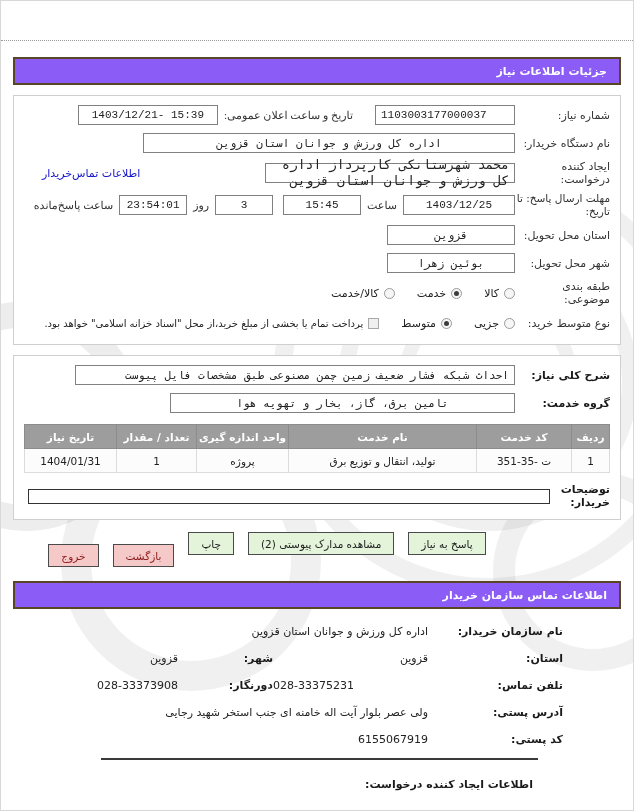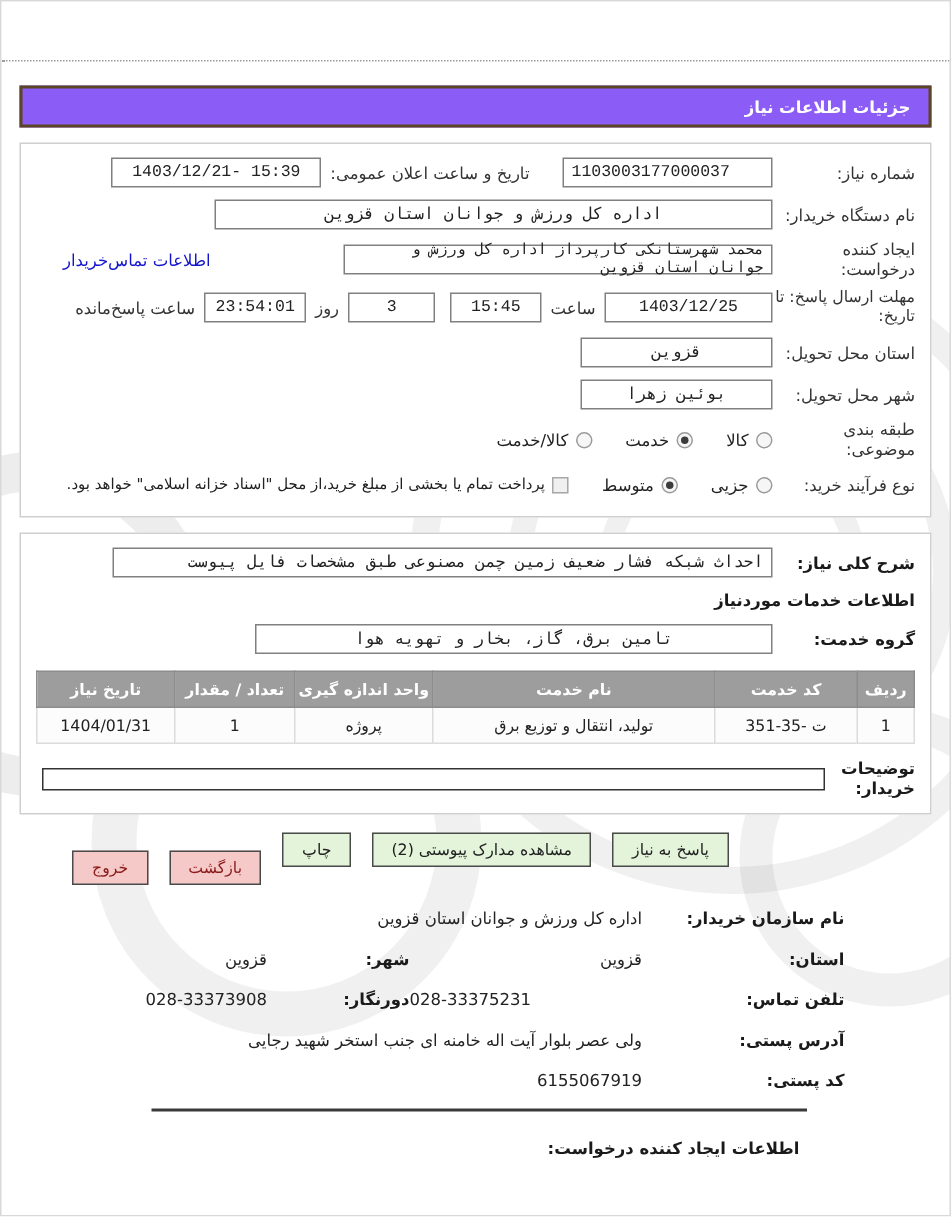--- a/index.html
+++ b/index.html
@@ -25,21 +25,21 @@
 
   .card { margin:10px 12px 0 12px; border:1px solid #cfcfcf; background:#fff; padding:8px 10px 10px 10px; }
 
   .frow { display:flex; align-items:center; margin-bottom:6px; min-height:22px; }
   .flabel { width:95px; flex:0 0 95px; color:#333; line-height:13px; }
   .box { border:1px solid #808080; background:#fff; height:20px; display:flex; align-items:center;
          justify-content:center; padding:0 5px;font-family:Liberation Mono, monospace; }
   .box.right { justify-content:flex-start; } 
   .ltr { direction:ltr; unicode-bidi:isolate; }
   .small-gap { width:10px; flex:0 0 10px; }
-  .mid-label { color:#333; margin:0 6px; white-space:nowrap; }
+  .mid-label { color:#333; margin:0 6px; white-space:nowrap;font-family:Liberation Serif, serif; }
   .link { color:#1414cc; cursor:pointer; white-space:nowrap; }
 
   .radio { width:11px; height:11px; border-radius:50%; border:1px solid #9a9a9a; background:#f6f6f6;
            display:inline-block; position:relative; margin-left:5px; flex:0 0 11px; }
   .radio.checked::after { content:""; position:absolute; top:2px; left:2px; right:2px; bottom:2px;
            border-radius:50%; background:#3c3c3c; }
   .checkbox { width:11px; height:11px; border:1px solid #a8a8a8; background:#f0f0f0; display:inline-block;
            margin-left:5px; flex:0 0 11px; }
   .opt-label { margin-left:22px; color:#222; white-space:nowrap; }
 
@@ -102,29 +102,29 @@
         <span class="box ltr" style="width:140px;">1403/12/21- 15:39</span>
       </div>
 
       <div class="frow">
         <span class="flabel">نام دستگاه خریدار:</span>
         <span class="box" style="width:372px;">اداره کل ورزش و جوانان استان قزوین</span>
       </div>
 
       <div class="frow">
         <span class="flabel">ایجاد کننده درخواست:</span>
-        <span class="box" style="width:286px; font-size:10px;">محمد شهرستانکی کارپرداز اداره کل ورزش و جوانان استان قزوین</span>
+        <span class="box" style="width:250px; font-size:13px;">محمد شهرستانکی کارپرداز اداره کل ورزش و جوانان استان قزوین</span>
         <span class="link" style="margin-right:auto; margin-left:18px;">اطلاعات تماس‌خریدار</span>
       </div>
 
       <div class="frow">
         <span class="flabel" style="font-size:10.5px;">مهلت ارسال پاسخ: تا تاریخ:</span>
         <span class="box ltr" style="width:112px;">1403/12/25</span>
         <span class="mid-label">ساعت</span>
-        <span class="box ltr" style="width:61px;">15:45</span>
+        <span class="box ltr" style="width:78px;">15:45</span>
         <span class="small-gap"></span>
         <span class="box ltr" style="width:58px;">3</span>
         <span class="mid-label">روز</span>
         <span class="box ltr" style="width:68px;">23:54:01</span>
         <span class="mid-label">ساعت پاسخ‌مانده</span>
       </div>
 
       <div class="frow">
         <span class="flabel">استان محل تحویل:</span>
         <span class="box" style="width:128px;">قزوین</span>
@@ -139,37 +139,36 @@
         <span class="flabel">طبقه بندی موضوعی:</span>
         <span class="radio"></span>
         <span class="opt-label">کالا</span>
         <span class="radio checked"></span>
         <span class="opt-label">خدمت</span>
         <span class="radio"></span>
         <span class="opt-label">کالا/خدمت</span>
       </div>
 
       <div class="frow" style="margin-bottom:0;">
-        <span class="flabel">نوع فرآیند خرید:</span>
+        <span class="flabel">نوع متوسط خرید:</span>
         <span class="radio"></span>
         <span class="opt-label">جزیی</span>
         <span class="radio checked"></span>
         <span class="opt-label">متوسط</span>
         <span class="checkbox"></span>
         <span style="font-size:10px; white-space:nowrap;">پرداخت تمام یا بخشی از مبلغ خرید،از محل "اسناد خزانه اسلامی" خواهد بود.</span>
       </div>
     </div>
 
     <div class="card">
       <div class="frow">
         <span class="flabel bold">شرح کلی نیاز:</span>
         <span class="box" style="width:440px; justify-content:flex-start;">احداث شبکه فشار ضعیف زمین چمن مصنوعی طبق مشخصات فایل پیوست</span>
       </div>
 
-      <div class="heading-line">اطلاعات خدمات موردنیاز</div>
 
       <div class="frow">
         <span class="flabel bold">گروه خدمت:</span>
         <span class="box" style="width:345px;">تامین برق، گاز، بخار و تهویه هوا</span>
       </div>
 
       <table class="svc">
         <thead>
           <tr>
             <th style="width:38px;">ردیف</th>
@@ -199,20 +198,23 @@
     </div>
 
     <div class="btn-row">
       <span class="btn green">پاسخ به نیاز</span>
       <span class="btn green">مشاهده مدارک پیوستی (2)</span>
       <span class="btn green">چاپ</span>
       <span class="btn red">بازگشت</span>
       <span class="btn red">خروج</span>
     </div>
 
+    <div class="section-bar" style="margin-top:14px;">
+      <span>اطلاعات تماس سازمان خریدار</span>
+    </div>
 
     <div class="contact">
       <div class="crow">
         <span class="clabel">نام سازمان خریدار:</span>
         <span class="cval">اداره کل ورزش و جوانان استان قزوین</span>
       </div>
       <div class="crow">
         <span class="clabel">استان:</span>
         <span class="cval w">قزوین</span>
         <span class="clabel2">شهر:</span>

